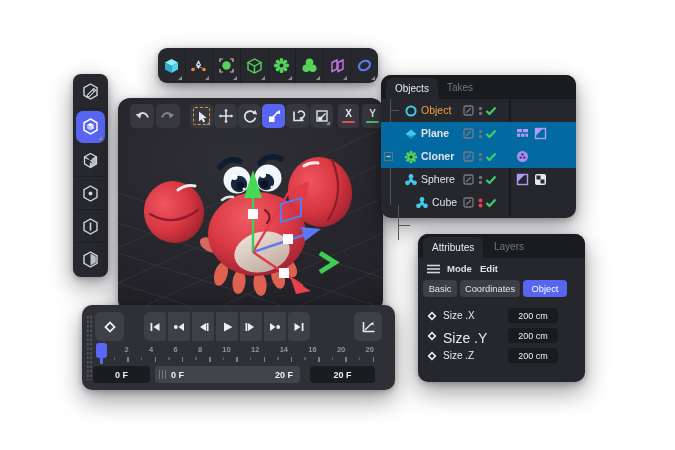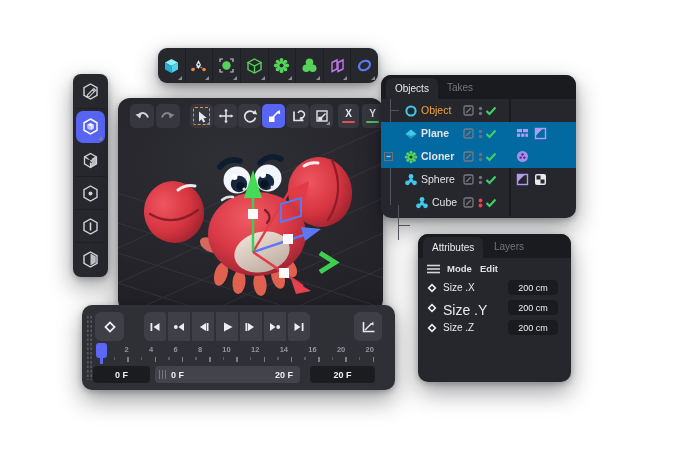--- a/index.html
+++ b/index.html
@@ -52,21 +52,21 @@
   .op-row.zebra{background:#0369a1;font-weight:bold;}
   .op-row .ric{position:absolute;left:23px;top:4.5px;}
   .op-row .rlabel{position:absolute;left:40px;top:5px;font-size:10.5px;color:#e2e3e8;}
   .op-row .redit{position:absolute;left:82px;top:6px;}
   .op-row .rdots{position:absolute;left:97px;top:6.5px;}
   .op-row .rcheck{position:absolute;left:104px;top:7px;}
   .op-row .rtags{position:absolute;left:135px;top:5px;display:flex;gap:5px;}
   .tree{position:absolute;background:#53545b;}
 
   
-  #attributes-panel{left:418px;top:234px;width:153px;height:148px;background:#26272c;}
+  #attributes-panel{left:418px;top:234px;width:167px;height:148px;background:#26272c;}
   .ap-row{position:relative;}
   .ap-label{font-size:9.5px;color:#dfe0e5;font-weight:bold;}
   .btn{display:flex;align-items:center;justify-content:center;height:17px;border-radius:4px;
        background:#3e3f46;color:#e3e4e9;font-size:9.3px;position:absolute;top:0;}
   .btn.active{background:#5865f2;color:#fff;}
   .field{position:absolute;height:15px;background:#1a1b1f;border-radius:4px;display:flex;
          align-items:center;justify-content:center;color:#eef0f4;font-size:9px;}
 
   
   #timeline-panel{left:82px;top:305px;width:313px;height:85px;background:#2f3036;}
@@ -613,20 +613,31 @@
             <g stroke="#d5d6da" stroke-width="1.6">
               <line x1="0" y1="1.5" x2="13" y2="1.5"></line>
               <line x1="0" y1="5" x2="13" y2="5"></line>
               <line x1="0" y1="8.5" x2="13" y2="8.5"></line>
             </g>
           </svg>
         </span>
       <span class="ap-label" style="position:absolute;left:29px;top:5px">Mode</span>
       <span class="ap-label" style="position:absolute;left:62px;top:5px">Edit</span>
     </div>
+    <div class="ap-row" style="height:26px;margin-top:2px">
+      <div class="btn" style="left:5px;width:34px">
+          <span>Basic</span>
+        </div>
+      <div class="btn" style="left:42px;width:60px">
+          <span>Coordinates</span>
+        </div>
+      <div class="btn active" style="left:105px;width:44px">
+          <span>Object</span>
+        </div>
+    </div>
     <div class="ap-row" style="height:20px">
       <span style="position:absolute;left:9px;top:5px">
           <svg width="10" height="10" viewBox="0 0 10 10">
             <rect x="2.6" y="2.6" width="4.8" height="4.8" transform="rotate(45 5 5)" stroke="#f0f1f4" stroke-width="1.5" fill="none"></rect>
           </svg>
         </span>
       <span style="position:absolute;left:25px;top:4px;font-size:10px;color:#e8e9ee">Size .X</span>
       <div class="field" style="left:90px;top:2px;width:50px">
           <span>200 cm</span>
         </div>

